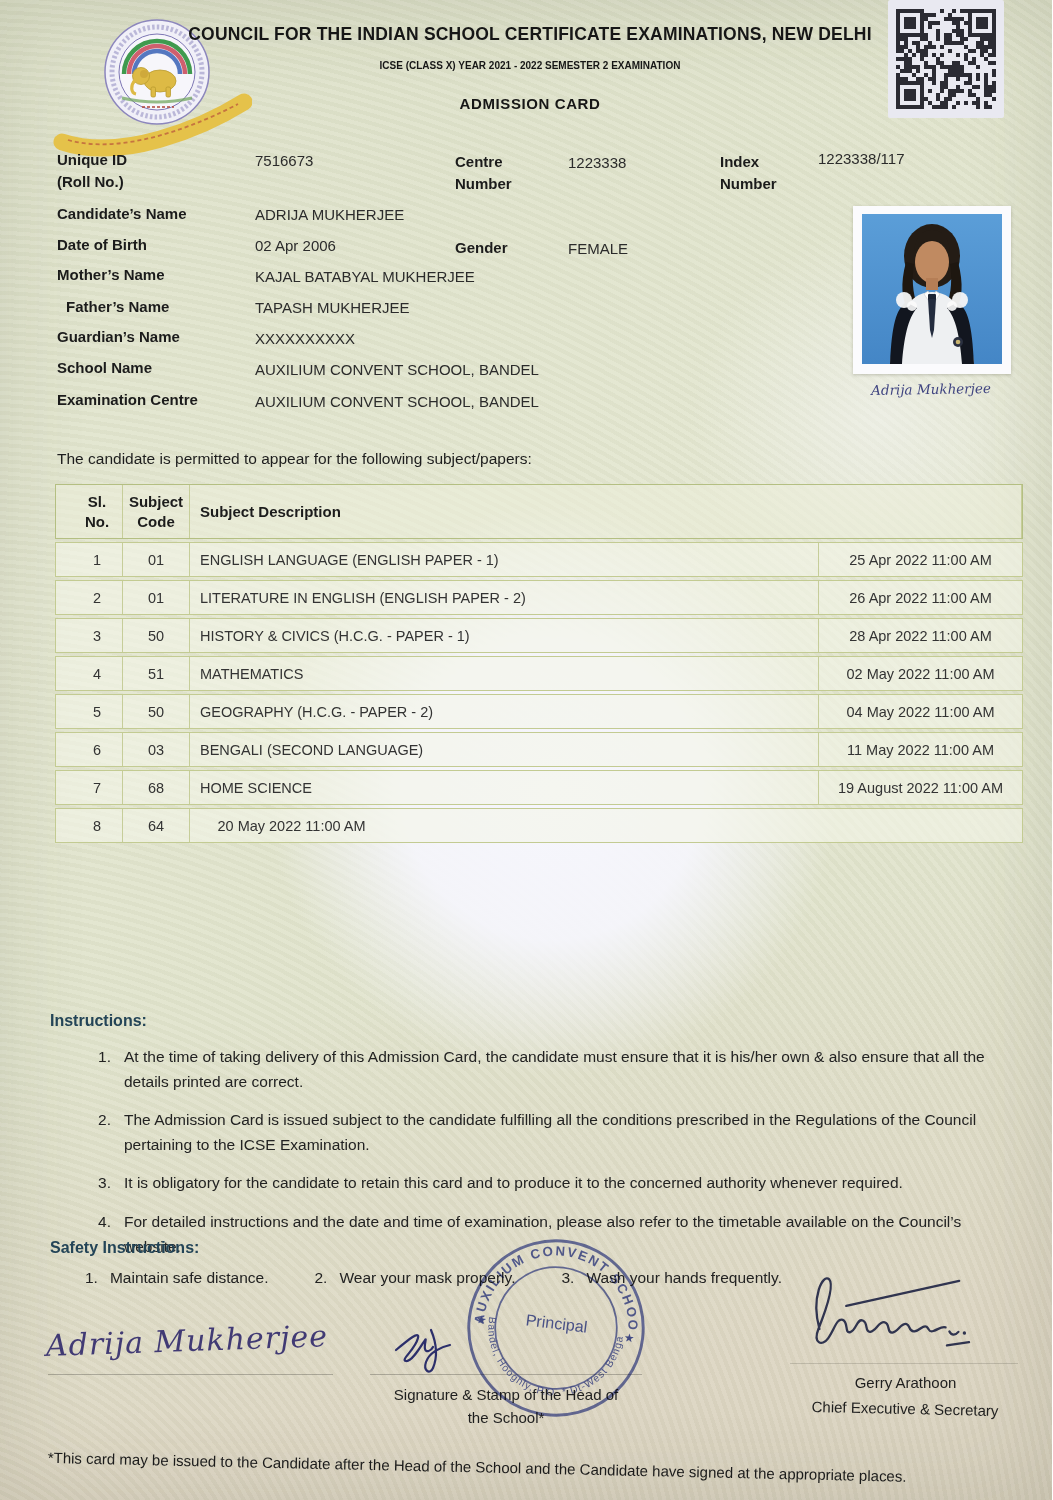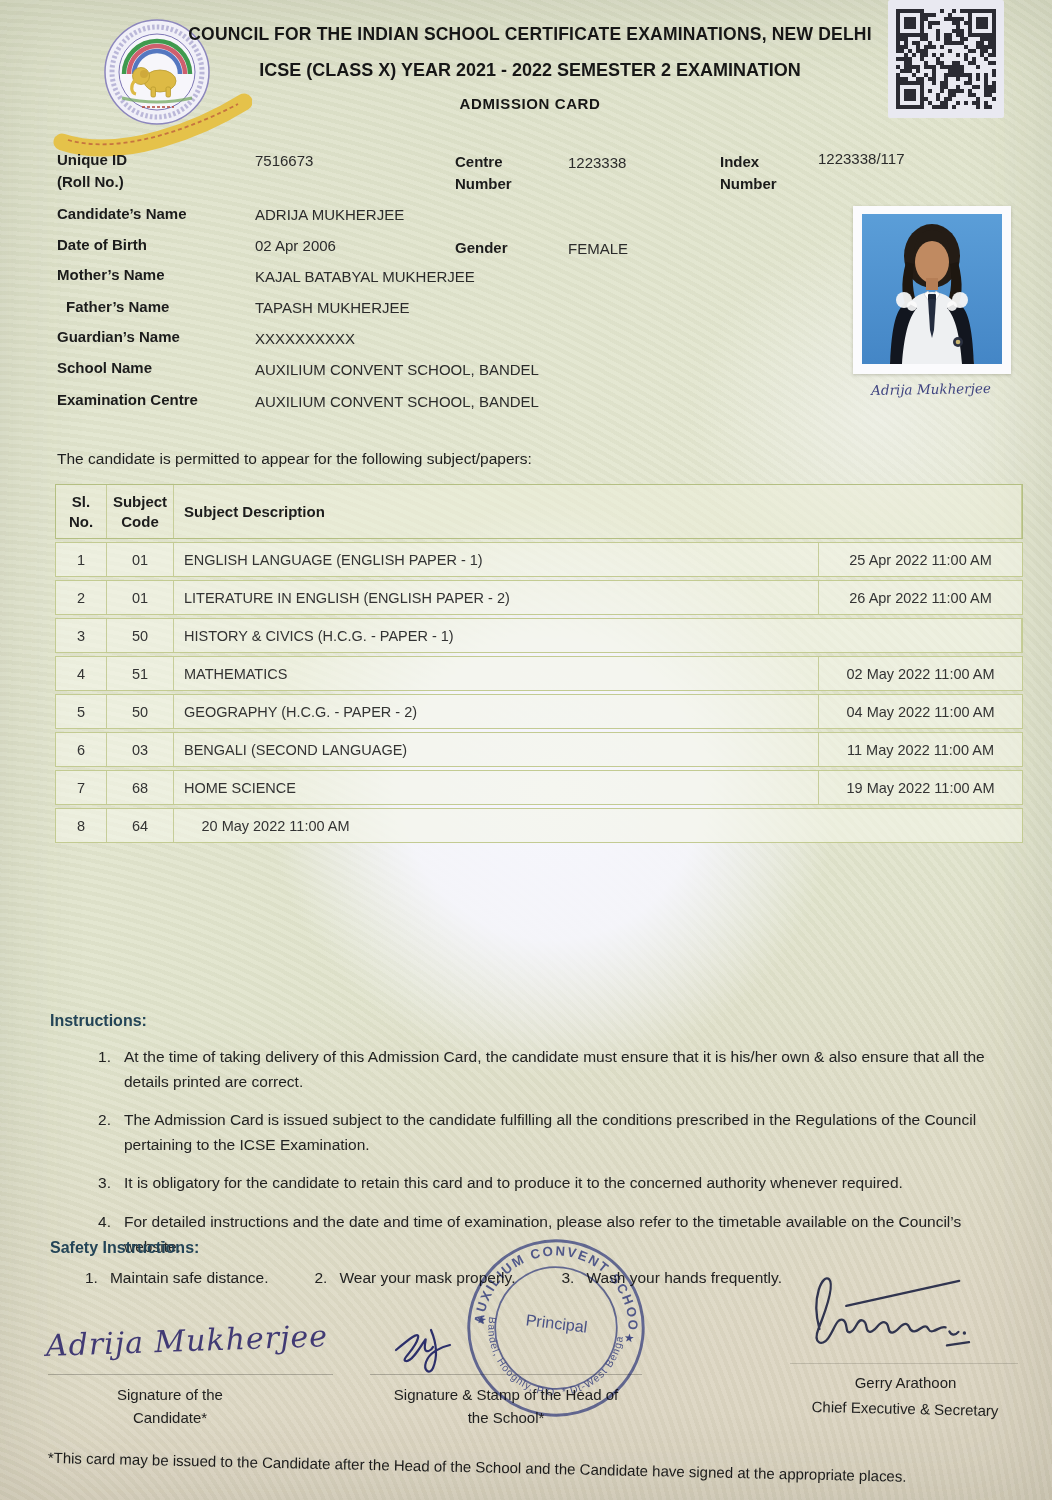--- a/index.html
+++ b/index.html
@@ -10,35 +10,35 @@
     background-image:
       radial-gradient(circle at 552px 790px, rgba(246,246,253,1) 0px, rgba(246,246,253,0.92) 150px, rgba(246,246,253,0) 285px),
       radial-gradient(circle at 880px 420px, rgba(248,248,252,0.45) 0px, rgba(248,248,252,0) 190px),
       repeating-radial-gradient(circle at -8% 112%, rgba(255,255,255,0.05) 0 4px, rgba(92,96,60,0.035) 4px 8px),
       linear-gradient(168deg,#dde1c9 0%,#e4e7d1 35%,#e1e4cd 62%,#ddd6c3 88%,#d8d1be 100%);
     box-shadow: inset 0 0 90px rgba(70,68,48,0.14);
   }
   .abs{position:absolute;}
   .title{left:60px;width:940px;text-align:center;font-weight:bold;color:#161616;}
   .t1{top:24px;font-size:17.5px;letter-spacing:.2px;}
-  .t2{top:60px;font-size:18px;}
+  .t2{top:60px;font-size:10px;}
   .t3{top:95px;font-size:15px;letter-spacing:.6px;}
   .lbl{font-weight:bold;font-size:15px;color:#1b1b1b;line-height:22px;}
   .val{font-size:15px;color:#2b2b2b;line-height:22px;}
   .qrbox{left:888px;top:0px;width:116px;height:118px;background:#e9e9f1;border-radius:2px;
          display:flex;align-items:center;justify-content:center;}
   .photo-frame{left:853px;top:206px;width:158px;height:168px;background:#fbfbfd;
          box-shadow:0 1px 3px rgba(60,60,40,.25);padding:8px 9px 10px 9px;box-sizing:border-box;}
   .photo-inner{width:100%;height:100%;background:linear-gradient(180deg,#5b9ed8,#4486c6);overflow:hidden;}
   .script{font-family:"DejaVu Serif", serif;font-style:italic;color:#413a74;}
   .photo-sig{left:856px;top:381px;width:150px;font-size:13.5px;text-align:center;transform:rotate(-1deg);color:#3f4480;}
   .intro{left:57px;top:450px;font-size:15.5px;color:#1d1d1d;}
   .tbl{left:55px;top:481px;width:968px;}
   .trow{display:flex;box-sizing:border-box;border:1px solid #c3cb92;background:rgba(243,245,232,0.62);
-        margin-top:3px;height:35px;align-items:center;font-size:14.5px;color:#333;}
+        margin-top:3px;height:35px;align-items:center;font-size:14.5px;color:#333;padding-left:16px;}
   .thead{min-height:55px;height:auto;border:1.5px solid #b4bf82;background:rgba(236,239,219,0.55);
         font-weight:bold;font-size:15px;color:#1c1c1c;line-height:20px;}
   .c1{width:50px;text-align:center;flex:none;border-right:1px solid #c6cd99;align-self:stretch;display:flex;align-items:center;justify-content:center;}
   .c2{width:66px;text-align:right;flex:none;border-right:1px solid #c6cd99;align-self:stretch;display:flex;align-items:center;justify-content:center;}
   .c3{flex:1;padding-left:10px;border-right:1px solid #c6cd99;align-self:stretch;display:flex;align-items:center;}
   .c4{width:203px;text-align:center;flex:none;align-self:stretch;display:flex;align-items:center;justify-content:center;}
   .thead .c3{justify-content:flex-start;}
   .thead .c1,.thead .c2,.thead .c4{flex-direction:column;justify-content:center;}
   .ins{left:50px;top:1012px;width:948px;}
   .ins-h{font-size:16px;font-weight:bold;color:#234457;margin-bottom:14px;}
@@ -413,20 +413,21 @@
     <div class="trow">
       <div class="c1">2</div>
       <div class="c2">01</div>
       <div class="c3">LITERATURE IN ENGLISH (ENGLISH PAPER - 2)</div>
       <div class="c4">26 Apr 2022 11:00 AM</div>
     </div>
     <div class="trow">
       <div class="c1">3</div>
       <div class="c2">50</div>
       <div class="c3">HISTORY &amp; CIVICS (H.C.G. - PAPER - 1)</div>
+      <div class="c4">28 Apr 2022 11:00 AM</div>
     </div>
     <div class="trow">
       <div class="c1">4</div>
       <div class="c2">51</div>
       <div class="c3">MATHEMATICS</div>
       <div class="c4">02 May 2022 11:00 AM</div>
     </div>
     <div class="trow">
       <div class="c1">5</div>
       <div class="c2">50</div>
@@ -436,21 +437,21 @@
     <div class="trow">
       <div class="c1">6</div>
       <div class="c2">03</div>
       <div class="c3">BENGALI (SECOND LANGUAGE)</div>
       <div class="c4">11 May 2022 11:00 AM</div>
     </div>
     <div class="trow">
       <div class="c1">7</div>
       <div class="c2">68</div>
       <div class="c3">HOME SCIENCE</div>
-      <div class="c4">19 May 2022 11:00 AM</div>
+      <div class="c4">19 August 2022 11:00 AM</div>
     </div>
     <div class="trow">
       <div class="c1">8</div>
       <div class="c2">64</div>
       <div class="c4">20 May 2022 11:00 AM</div>
     </div>
   </div>
 
   <div class="abs ins">
     <div class="ins-h">Instructions:</div>
@@ -483,24 +484,20 @@
       <span>Wear your mask properly.</span>
     </span>
     <span class="sitem">
       <span class="num">3.</span>
       <span>Wash your hands frequently.</span>
     </span>
   </div>
 
   <div class="abs script cand-script">Adrija Mukherjee</div>
   <div class="abs sigline" style="left:48px;top:1374px;width:285px;"></div>
-  <div class="abs siglabel" style="left:60px;top:1383px;width:220px;">
-    <span style="display:block">Signature of the</span>
-    <span style="display:block">Candidate*</span>
-  </div>
 
   <svg class="abs" style="left:390px;top:1318px;" width="75" height="58" viewBox="0 0 75 58">
     <path d="M6,32 C18,22 30,12 28,20 C25,32 10,42 16,43 C22,44 31,28 35,22 C37,19 34,27 35,31 C36,35 41,33 43,29 M41,12 C46,24 48,38 43,50 C40,57 33,53 36,44 C39,35 50,29 60,27" stroke="#2c2f6b" stroke-width="2.2" fill="none" stroke-linecap="round"></path>
   </svg>
   <div class="abs sigline" style="left:370px;top:1374px;width:272px;"></div>
   <div class="abs siglabel" style="left:370px;top:1383px;width:272px;">
     <span style="display:block">Signature &amp; Stamp of the Head of</span>
     <span style="display:block">the School*</span>
   </div>
 

